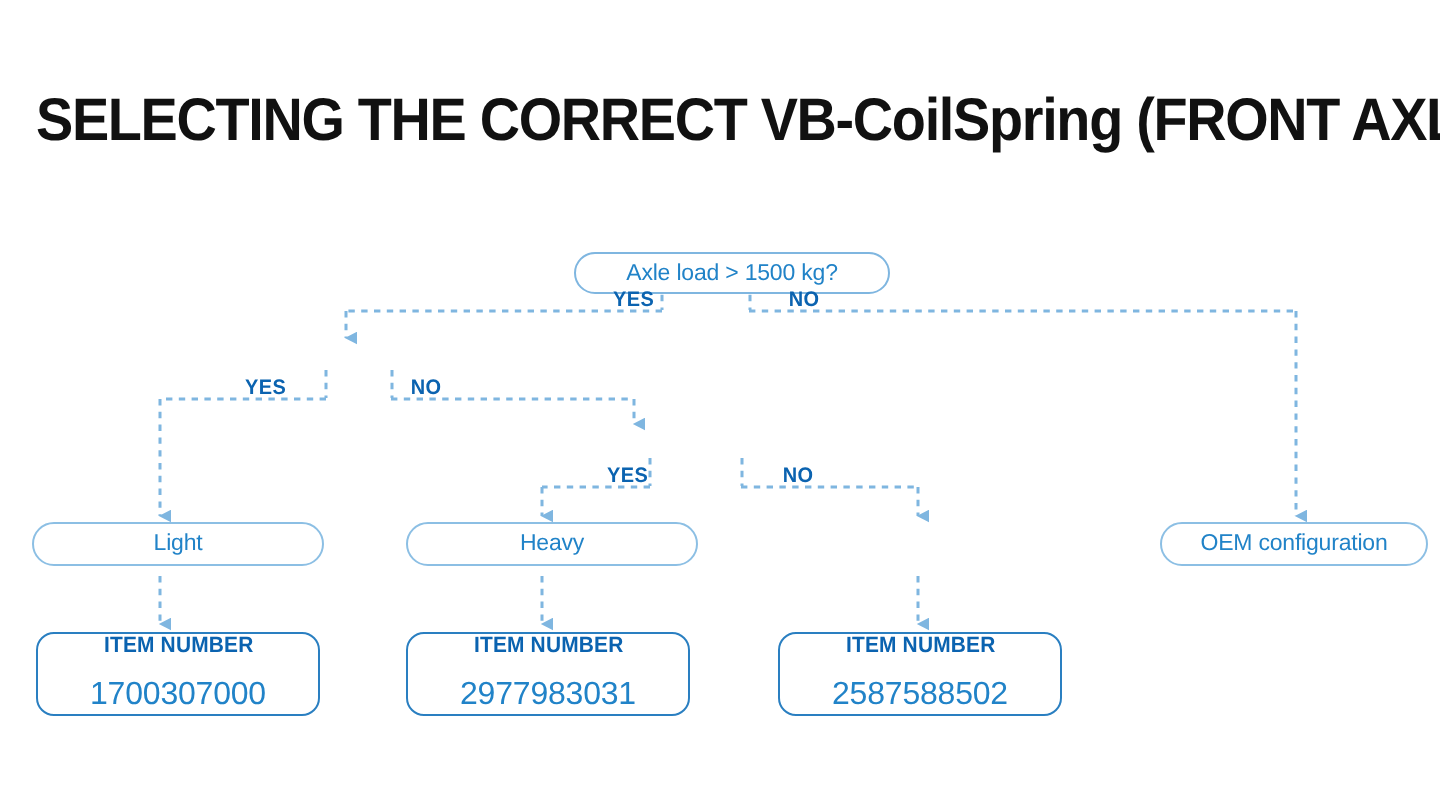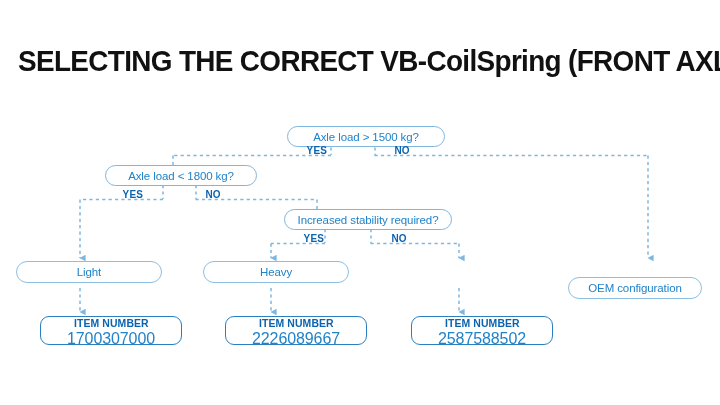--- a/index.html
+++ b/index.html
@@ -68,25 +68,24 @@
     height: 22px;
     font-size: 11.5px;
     color: #2183c8;
     letter-spacing: -0.1px;
     white-space: nowrap;
   }
 
   .itembox {
     border: 1.8px solid #2a7fc1;
     border-radius: 9px;
-    height: 29px;
+    height: 42px;
     flex-direction: column;
     justify-content: space-between;
     gap: 1px;
-    margin-left: 22px;
   }
   .itembox .ib-head {
     font-weight: bold;
     font-size: 11px;
     letter-spacing: 0.1px;
     color: #0b63b0;
     transform: scaleX(0.95);
   }
   .itembox .ib-num {
     font-size: 16px;
@@ -151,53 +150,47 @@
       <path d="M 459 288 L 459 312" marker-end="url(#ah)"></path>
     </g>
   </svg>
 
   <div class="node decision" style="left:287px; top:126px; width:158px;">
     <span>Axle load &gt; 1500 kg?</span>
   </div>
   <div class="branch" style="left:306px; top:144px;">YES</div>
   <div class="branch" style="left:394px; top:144px;">NO</div>
 
-  <div class="node decision" style="left:105px; top:165px; width:152px;">
-    <span>Axle load &lt; 1800 kg?</span>
-  </div>
   <div class="branch" style="left:122px; top:188px;">YES</div>
   <div class="branch" style="left:205px; top:188px;">NO</div>
 
-  <div class="node decision" style="left:284px; top:209px; width:168px;">
-    <span>Increased stability required?</span>
-  </div>
   <div class="branch" style="left:303px; top:232px;">YES</div>
   <div class="branch" style="left:391px; top:232px;">NO</div>
 
   <div class="node pill" style="left:203px; top:261px; width:146px;">
     <span>Heavy</span>
   </div>
 
   <div class="node pill" style="left:16px; top:261px; width:146px;">
     <span>Light</span>
   </div>
 
 
-  <div class="node pill" style="left:568px; top:261px; width:134px;margin-top:16px;">
+  <div class="node pill" style="left:580px; top:261px; width:134px;">
     <span>OEM configuration</span>
   </div>
 
   <div class="node itembox" style="left:18px; top:316px; width:142px;">
     <span class="ib-head">ITEM NUMBER</span>
     <span class="ib-num">1700307000</span>
   </div>
 
   <div class="node itembox" style="left:203px; top:316px; width:142px;">
     <span class="ib-head">ITEM NUMBER</span>
-    <span class="ib-num">2226089667</span>
+    <span class="ib-num">2977983031</span>
   </div>
 
   <div class="node itembox" style="left:389px; top:316px; width:142px;">
     <span class="ib-head">ITEM NUMBER</span>
     <span class="ib-num">2587588502</span>
   </div>
 
 </div>
 
 </body></html>

